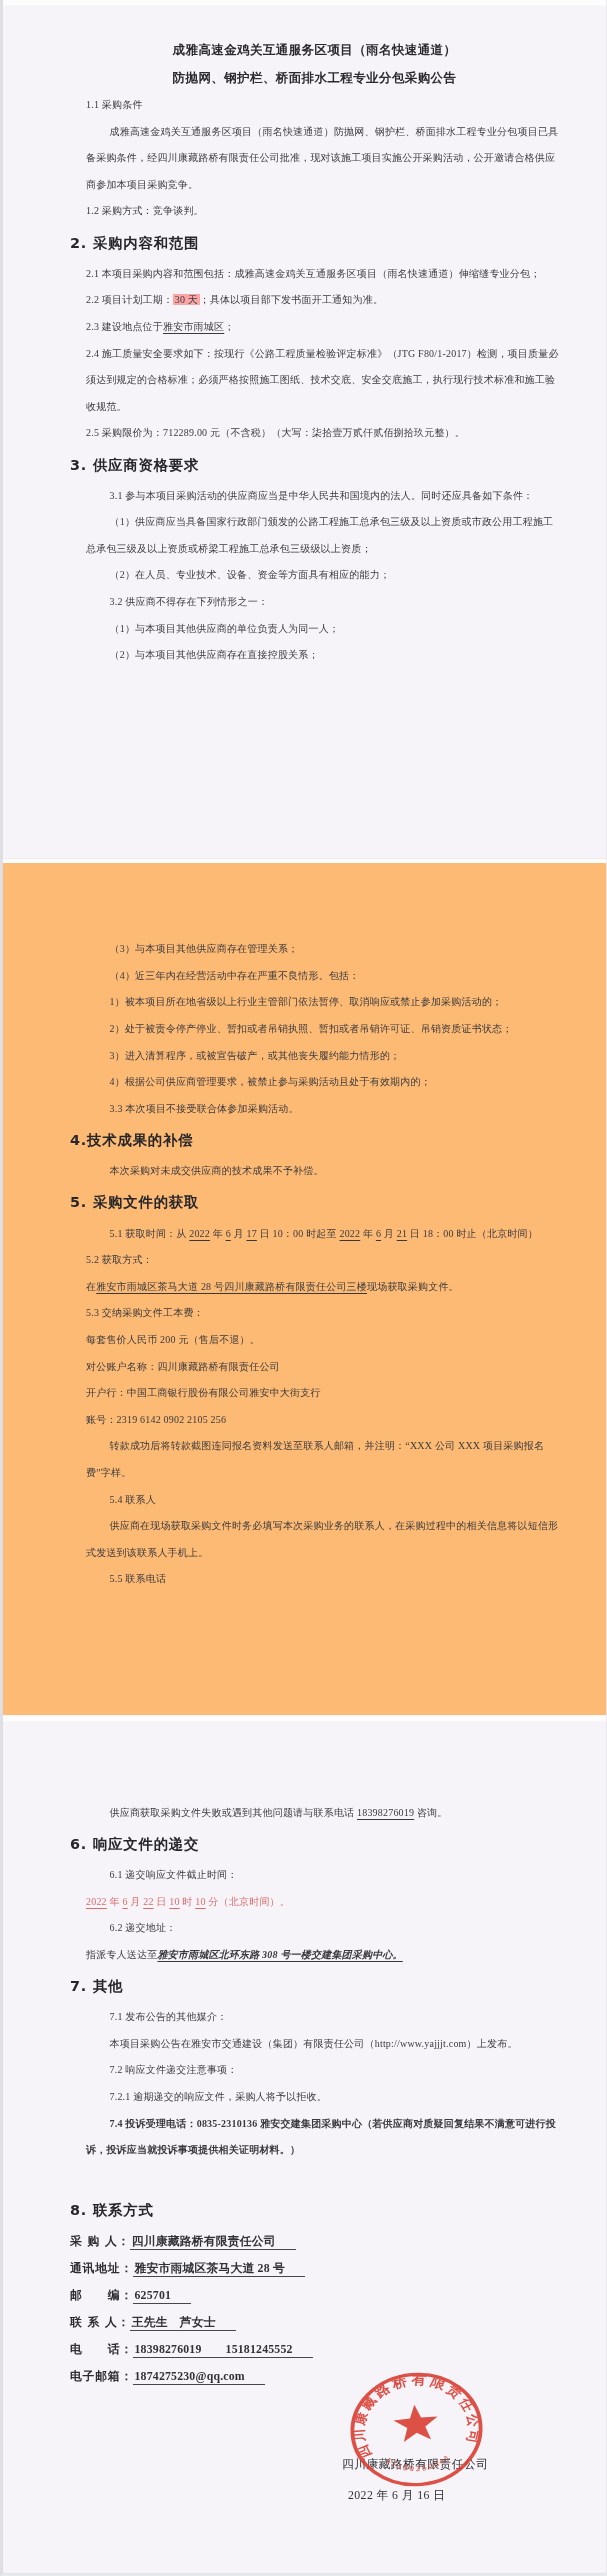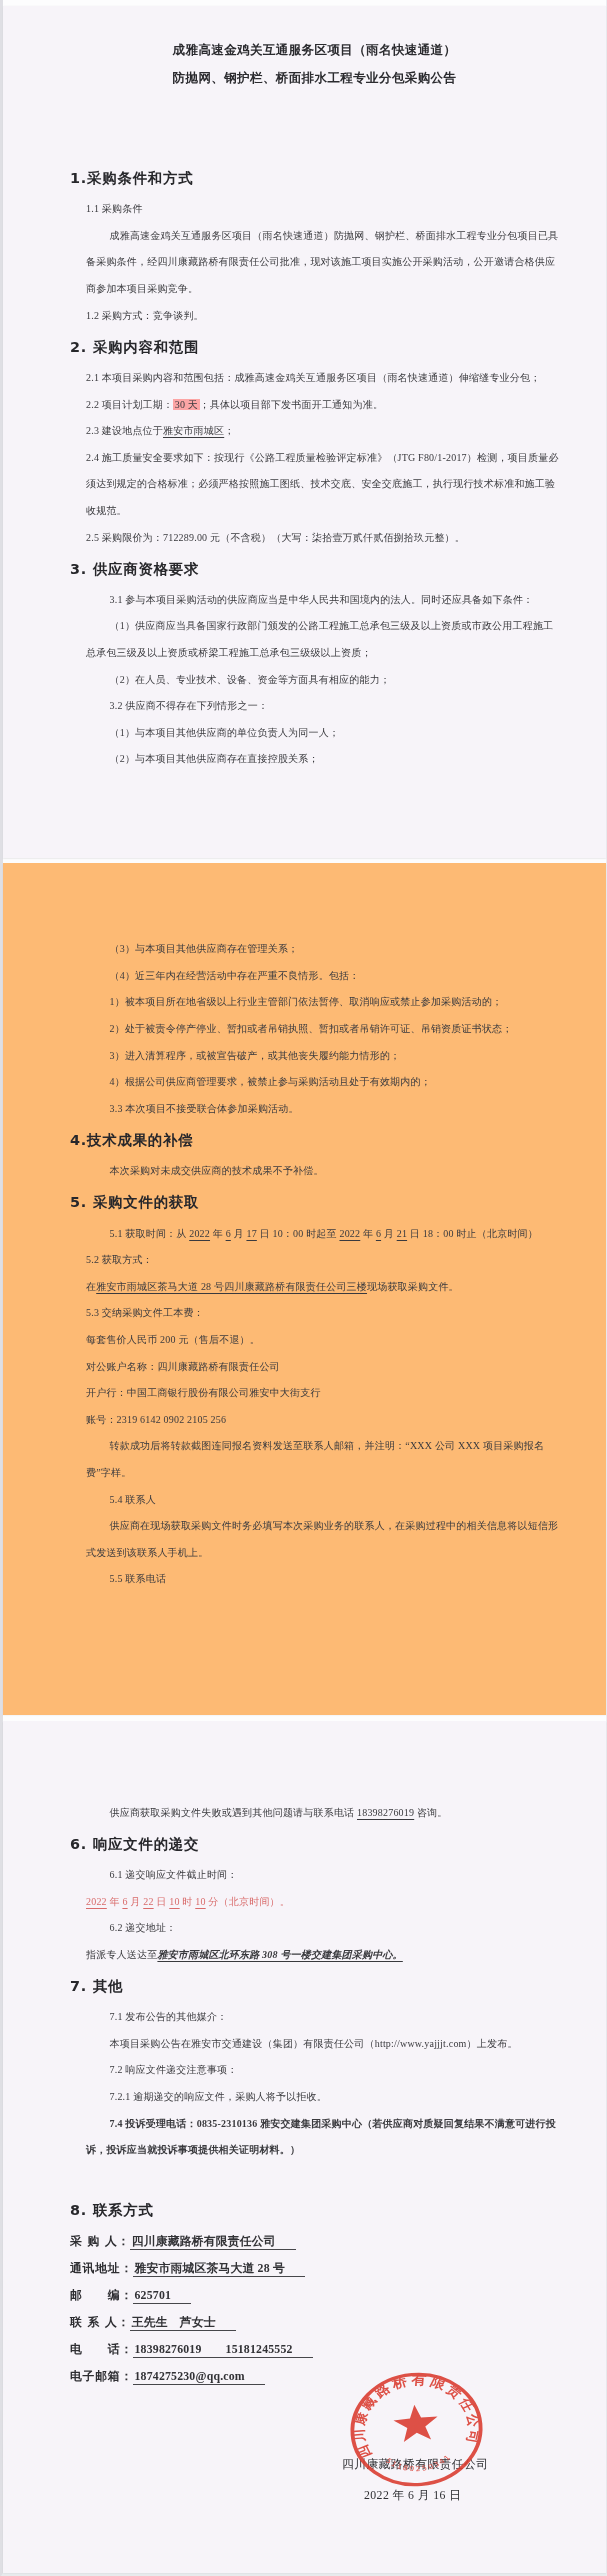--- a/index.html
+++ b/index.html
@@ -100,38 +100,37 @@
     position: absolute;
     left: 339px;
     top: 736px;
     font-size: 11.8px;
     letter-spacing: 0.4px;
     color: #2f2f33;
     z-index: 2;
   }
   .sig-date {
     position: absolute;
-    left: 361px;
+    left: 345px;
     top: 767px;
     font-size: 11.8px;
     letter-spacing: 0.4px;
     color: #2f2f33;
     z-index: 2;
   }
 </style>
 </head>
 <body>
 
 <div class="canvas">
 
   <div class="page pg-lav p1">
     <p class="doc-title">成雅高速金鸡关互通服务区项目（雨名快速通道）</p>
     <p class="doc-title">防抛网、钢护栏、桥面排水工程专业分包采购公告</p>
 
-    <p class="h h-first">1.采购条件和方式</p>
     <p class="ln">1.1 采购条件</p>
     <p class="ln ind">成雅高速金鸡关互通服务区项目（雨名快速通道）防抛网、钢护栏、桥面排水工程专业分包项目已具备采购条件，经四川康藏路桥有限责任公司批准，现对该施工项目实施公开采购活动，公开邀请合格供应商参加本项目采购竞争。</p>
     <p class="ln">1.2 采购方式：竞争谈判。</p>
 
     <p class="h">2. 采购内容和范围</p>
     <p class="ln">2.1 本项目采购内容和范围包括：成雅高速金鸡关互通服务区项目（雨名快速通道）伸缩缝专业分包；</p>
     <p class="ln"><span>2.2 项目计划工期：</span><span class="hl">30 天</span><span>；具体以项目部下发书面开工通知为准。</span></p>
     <p class="ln"><span>2.3 建设地点位于</span><span class="u">雅安市雨城区</span><span>；</span></p>
     <p class="ln">2.4 施工质量安全要求如下：按现行《公路工程质量检验评定标准》（JTG F80/1-2017）检测，项目质量必须达到规定的合格标准；必须严格按照施工图纸、技术交底、安全交底施工，执行现行技术标准和施工验收规范。</p>
     <p class="ln">2.5 采购限价为：712289.00 元（不含税）（大写：柒拾壹万贰仟贰佰捌拾玖元整）。</p>

